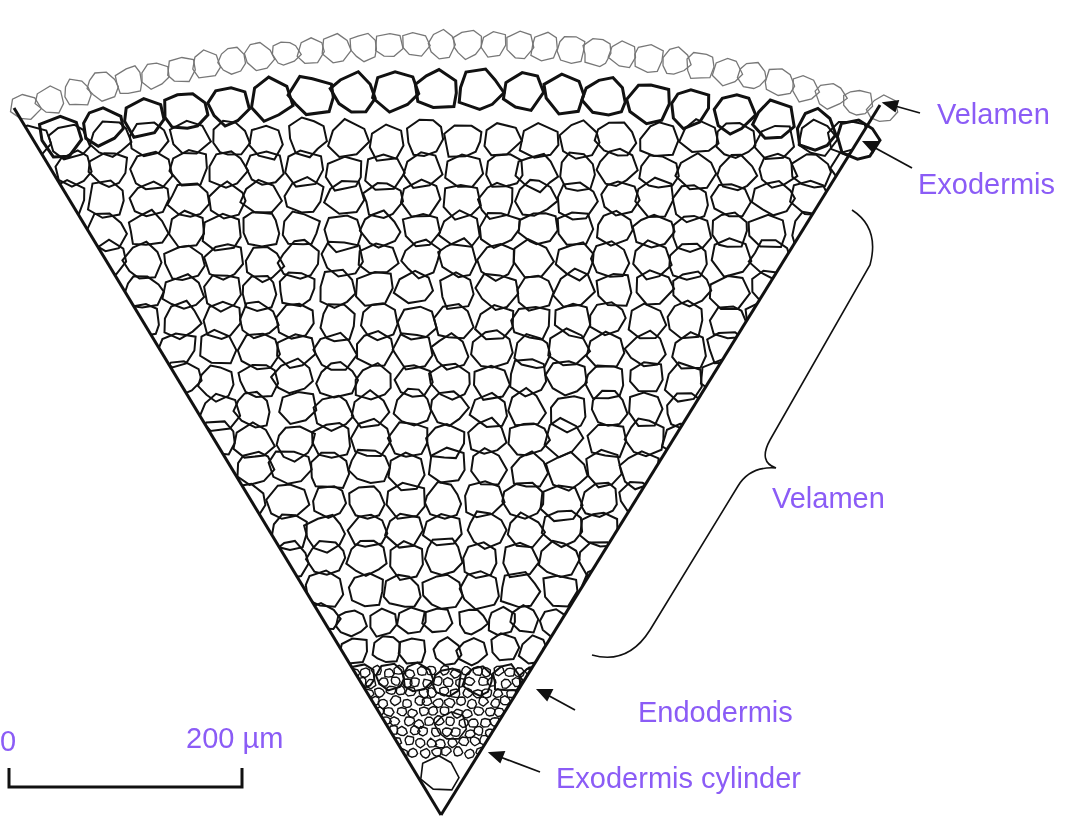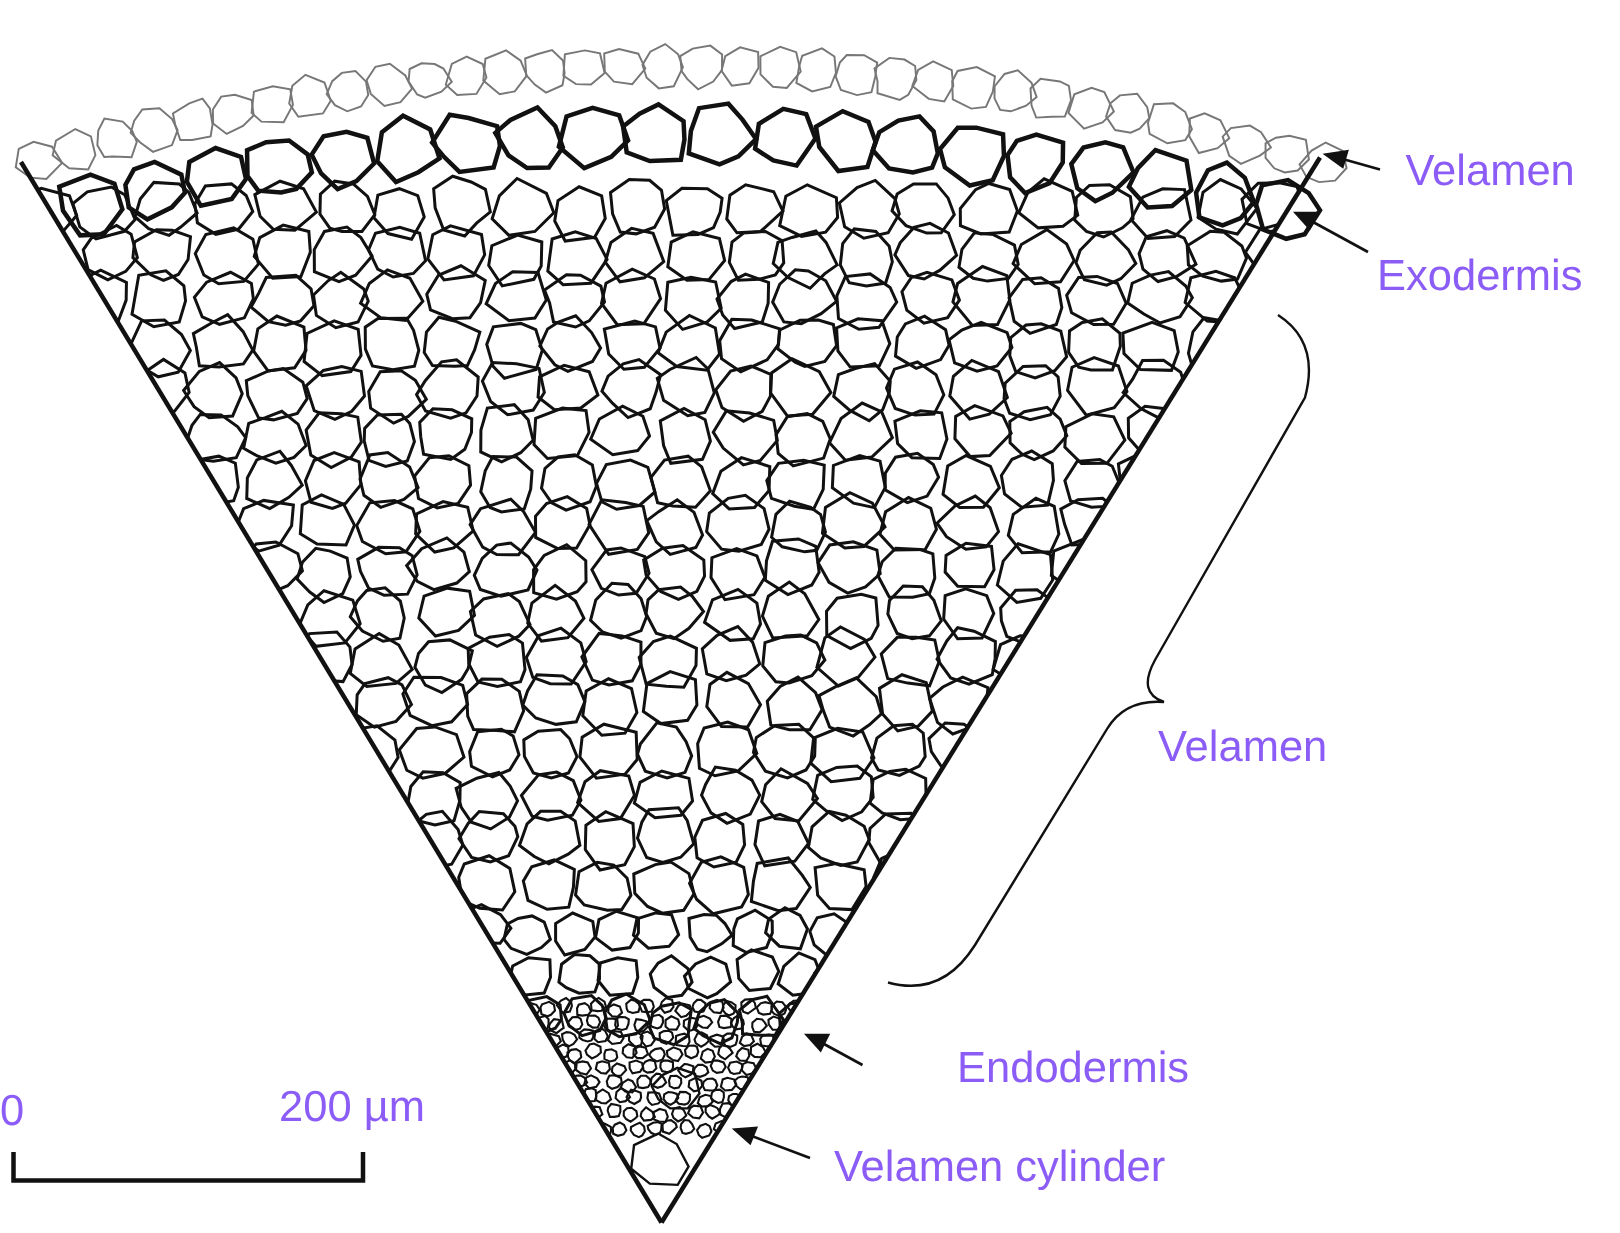--- a/index.html
+++ b/index.html
@@ -471,15 +471,15 @@
     <polygon points="490,753 504,752 500,762"></polygon>
   </g>
 
   <path d="M9,768 L9,787 L242,787 L242,768" fill="none" stroke="#111" stroke-width="3"></path>
 </svg>
 
 <div class="label" style="left:937px; top:98px;">Velamen</div>
 <div class="label" style="left:918px; top:168px;">Exodermis</div>
 <div class="label" style="left:772px; top:482px;">Velamen</div>
 <div class="label" style="left:594px; top:696px;margin-left:44px;">Endodermis</div>
-<div class="label" style="left:556px; top:762px;">Velamen cylinder</div>
+<div class="label" style="left:556px; top:762px;">Exodermis cylinder</div>
 <div class="label" style="left:0px; top:725px;">0</div>
 <div class="label" style="left:186px; top:722px;">200 µm</div>
 
 </body></html>

